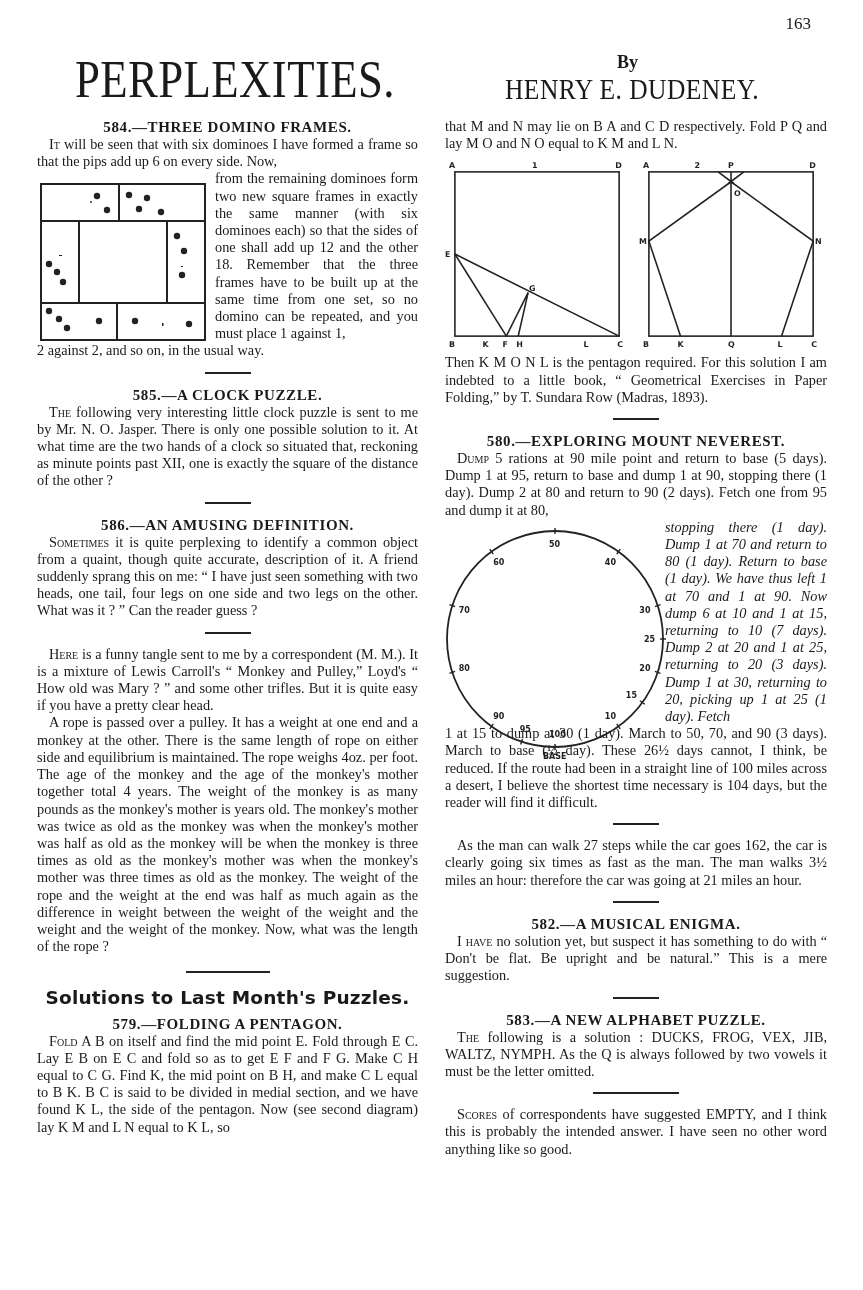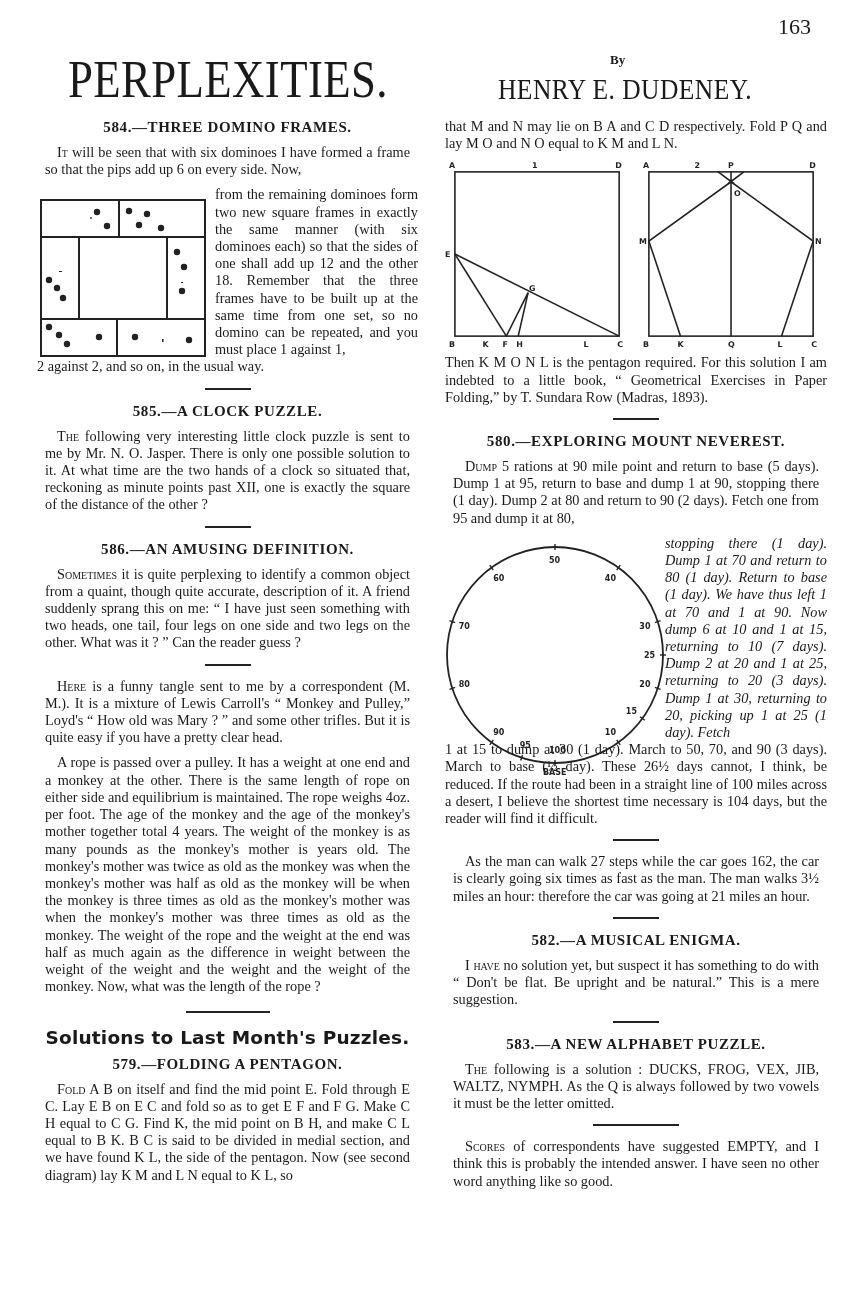--- a/index.html
+++ b/index.html
@@ -1,29 +1,29 @@
 <!DOCTYPE html>
 <html><head>
 <meta charset="utf-8">
 <style>
   html, body { margin:0; padding:0; background:#ffffff; }
   body { width:863px; height:1290px; position:relative; overflow:hidden;
          font-family:"Liberation Serif", "DejaVu Serif", serif; color:#1a1a1a; }
-  .page-num { position:absolute; right:52px; top:14px; font-size:22px; }
-  .masthead { position:absolute; left:68px; top:52px; width:740px; height:62px; }
+  .page-num { position:absolute; right:52px; top:14px; font-size:17px; }
+  .masthead { position:absolute; left:75px; top:52px; width:740px; height:62px; }
   .mast-title { position:absolute; left:0; top:0; font-size:52px; letter-spacing:0.5px;
                 transform:scaleX(0.86); transform-origin:left top; font-weight:normal; line-height:56px; }
-  .mast-by { position:absolute; left:542px; top:0; font-size:13px; font-weight:bold; }
+  .mast-by { position:absolute; left:542px; top:0; font-size:18px; font-weight:bold; }
   .mast-author { position:absolute; left:430px; top:20px; font-size:29px; transform:scaleX(0.88);
                  transform-origin:left top; line-height:34px; letter-spacing:0.5px; }
   .col { position:absolute; font-size:14.3px; line-height:17.2px; text-align:justify; }
   .col-left { left:37px; top:118px; width:381px; }
   .col-right { left:445px; top:118px; width:382px; }
   .head { text-align:center; font-size:15px; letter-spacing:0.6px; margin:0; line-height:18px; }
-  p { margin:8px; text-indent:12px; }
+  p { margin:0; text-indent:12px; }
   .sc { font-variant:small-caps; }
   .rule { width:46px; height:2px; background:#222; margin:12px auto 12px; }
   .rule-wide { width:84px; }
   .domino-wrap { display:flex; align-items:flex-end; }
   .domino-fig { width:170px; height:160px; flex:none; margin:6px 6px 0 2px; }
   .domino-text { flex:1; }
   .solutions-title { text-align:center; font-family:"DejaVu Sans", sans-serif; font-weight:bold;
                      font-size:18.5px; margin:16px 0 8px; letter-spacing:0.2px; }
   .fold-figs { display:flex; justify-content:space-between; margin:8px 0 6px; }
   .fold-figs svg { width:188px; height:188px; }

